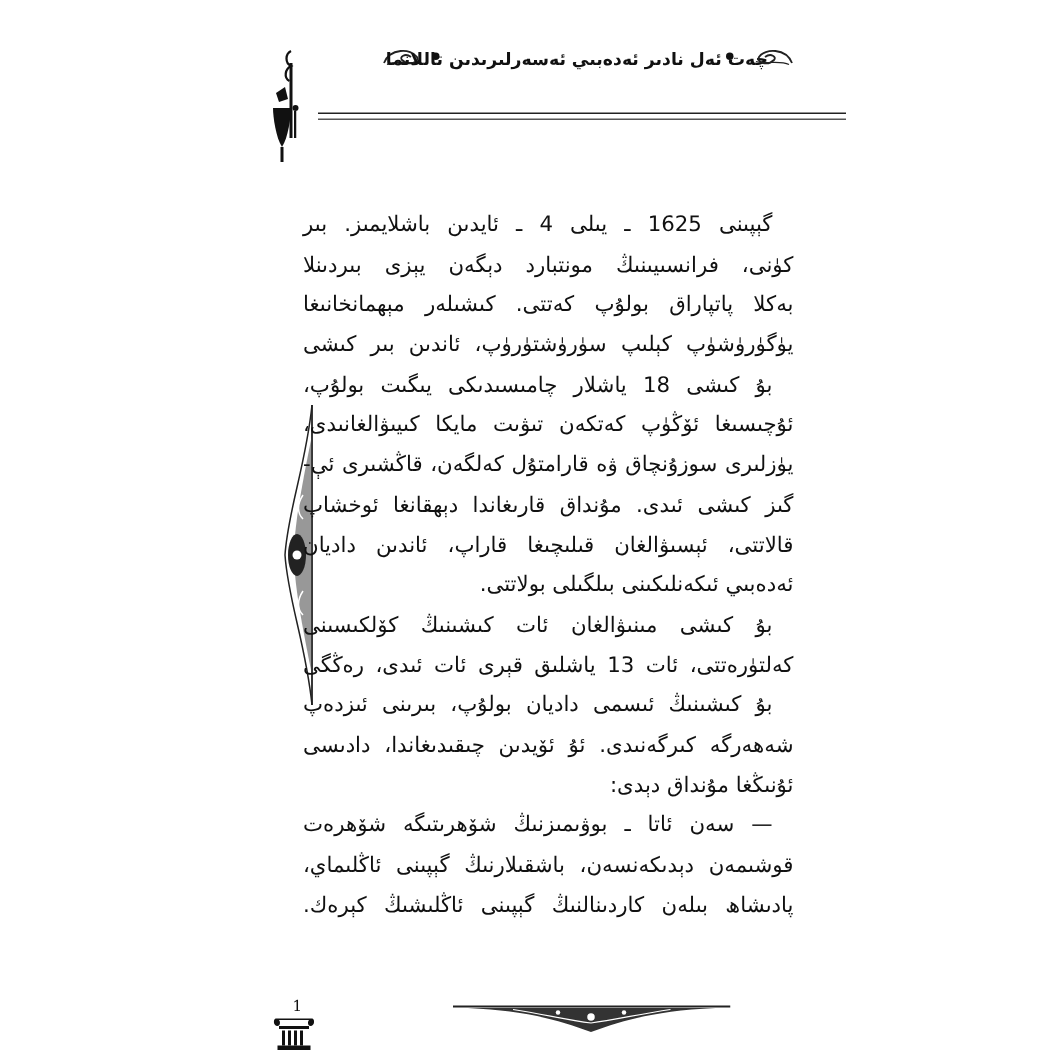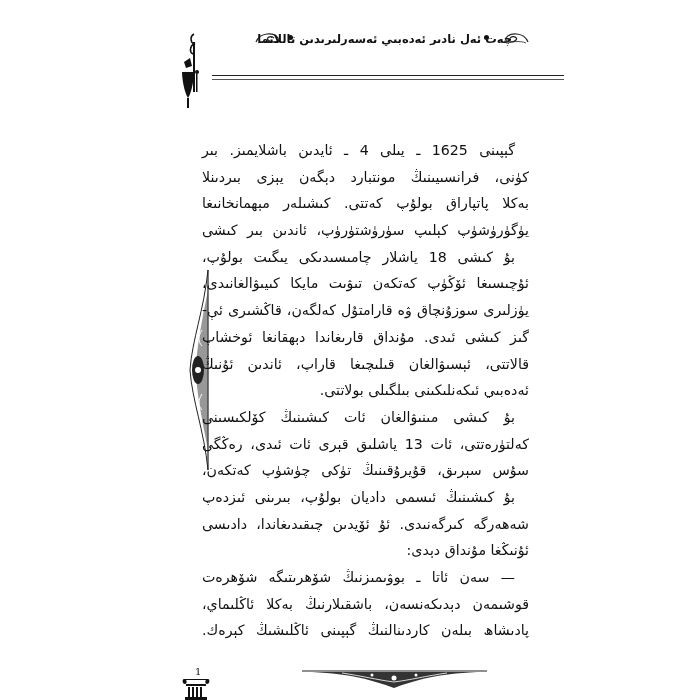--- a/index.html
+++ b/index.html
@@ -69,30 +69,29 @@
 
   <div class="text-block">
     <div class="line indent">گېپىنى 1625 ـ يىلى 4 ـ ئايدىن باشلايمىز. بىر</div>
     <div class="line">كۈنى، فرانسىيىنىڭ مونتبارد دېگەن يېزى بىردىنلا</div>
     <div class="line">بەكلا پاتپاراق بولۇپ كەتتى. كىشىلەر مېھمانخانىغا</div>
     <div class="line">يۈگۈرۈشۈپ كېلىپ سۈرۈشتۈرۈپ، ئاندىن بىر كىشى</div>
     <div class="line indent">بۇ كىشى 18 ياشلار چامىسىدىكى يىگىت بولۇپ،</div>
     <div class="line">ئۇچىسىغا ئۆڭۈپ كەتكەن تىۋىت مايكا كىيىۋالغانىدى،</div>
     <div class="line">يۈزلىرى سوزۇنچاق ۋە قارامتۇل كەلگەن، قاڭشىرى ئې-</div>
     <div class="line">گىز كىشى ئىدى. مۇنداق قارىغاندا دېھقانغا ئوخشاپ</div>
-    <div class="line">قالاتتى، ئېسىۋالغان قىلىچىغا قاراپ، ئاندىن ئۇنىڭ</div>
+    <div class="line">قالاتتى، ئېسىۋالغان قىلىچىغا قاراپ، ئاندىن داديان</div>
     <div class="line short">ئەدەبىي ئىكەنلىكىنى بىلگىلى بولاتتى.</div>
     <div class="line indent">بۇ كىشى مىنىۋالغان ئات كىشىنىڭ كۆلكىسىنى</div>
     <div class="line">كەلتۈرەتتى، ئات 13 ياشلىق قېرى ئات ئىدى، رەڭگى</div>
-    <div class="line">سۇس سېرىق، قۇيرۇقىنىڭ تۈكى چۈشۈپ كەتكەن،</div>
     <div class="line indent">بۇ كىشىنىڭ ئىسمى داديان بولۇپ، بىرىنى ئىزدەپ</div>
     <div class="line">شەھەرگە كىرگەنىدى. ئۇ ئۆيدىن چىقىدىغاندا، دادىسى</div>
     <div class="line short">ئۇنىڭغا مۇنداق دېدى:</div>
     <div class="line indent">— سەن ئاتا ـ بوۋىمىزنىڭ شۆھرىتىگە شۆھرەت</div>
-    <div class="line">قوشىمەن دېدىكەنسەن، باشقىلارنىڭ بەكلا ئاڭلىماي،</div>
+    <div class="line">قوشىمەن دېدىكەنسەن، باشقىلارنىڭ گېپىنى ئاڭلىماي،</div>
     <div class="line">پادىشاھ بىلەن كاردىنالنىڭ گېپىنى ئاڭلىشىڭ كېرەك.</div>
   </div>
 
   <div class="page-number">1</div>
   <svg class="column-icon" viewBox="0 0 28 25">
     <path d="M2 4 C0 4, 0 9, 3 9 C5 9, 5 6, 4 5 L24 5 C23 6, 23 9, 25 9 C28 9, 28 4, 26 4 Z" fill="#111"></path>
     <rect x="4" y="9" width="20" height="2" fill="#111"></rect>
     <rect x="6" y="12" width="2" height="10" fill="#111"></rect>
     <rect x="10" y="12" width="2" height="10" fill="#111"></rect>
     <rect x="14" y="12" width="2" height="10" fill="#111"></rect>

